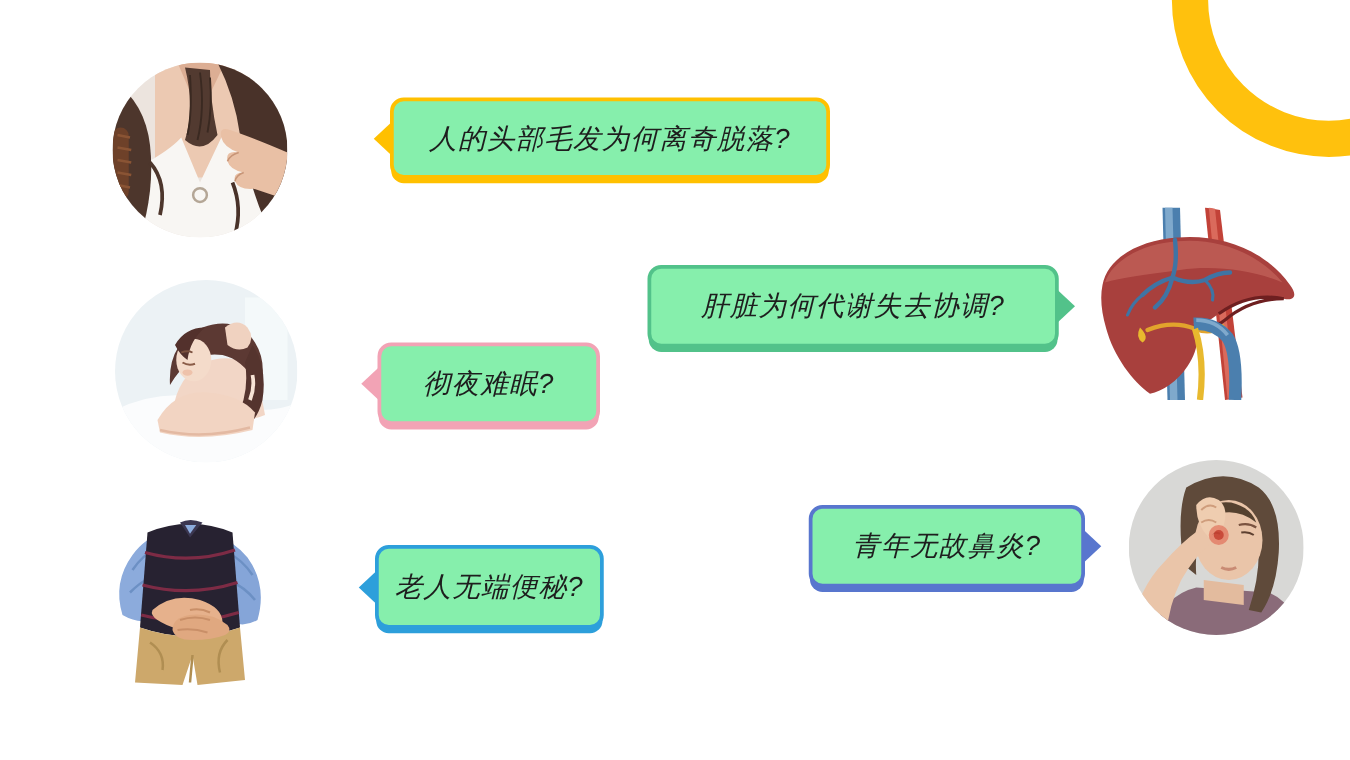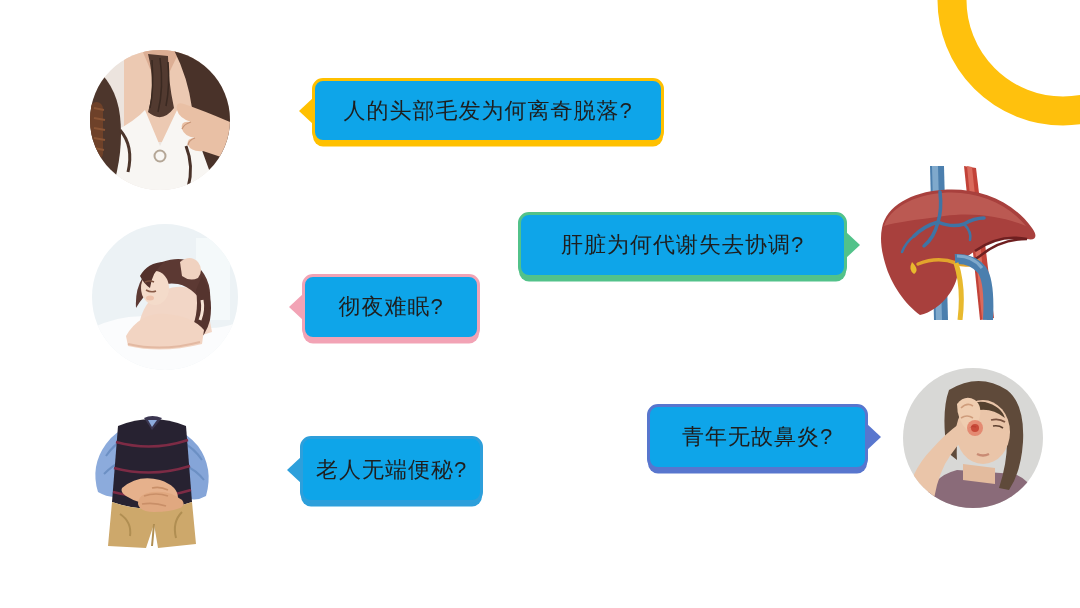--- a/index.html
+++ b/index.html
@@ -3,25 +3,25 @@
 <meta charset="utf-8">
 <style>
   html,body{margin:0;padding:0;background:#ffffff;}
   .slide{
     position:relative;width:1080px;height:608px;background:#ffffff;
     overflow:hidden;margin:0 auto;
     font-family:"Liberation Sans","DejaVu Sans",sans-serif;
   }
   
   .bubble{
-    position:absolute;box-sizing:border-box;background:#0ea5e9;
+    position:absolute;box-sizing:border-box;background:#86efac;
     border:3.5px solid;               
     border-radius:11px;
     box-shadow:0 4.5px 0 -1px;        
-    display:flex;align-items:center;justify-content:center;
+    display:flex;align-items:center;justify-content:center;font-style:italic;
   }
   .bubble .txt{
     color:#1e1e1e;font-size:22px;letter-spacing:1px;white-space:nowrap;line-height:1;
   }
   .tail{position:absolute;width:0;height:0;top:50%;transform:translateY(-50%);
         border-top:14px solid transparent;border-bottom:14px solid transparent;}
   .tail--left{left:-16px;border-right:15px solid;}   
   .tail--right{right:-16px;border-left:15px solid;}
   #bubble-hair        {left:312px;top:78px; width:352px;height:65px;}
   #bubble-liver       {left:518px;top:212px;width:329px;height:66px;}

